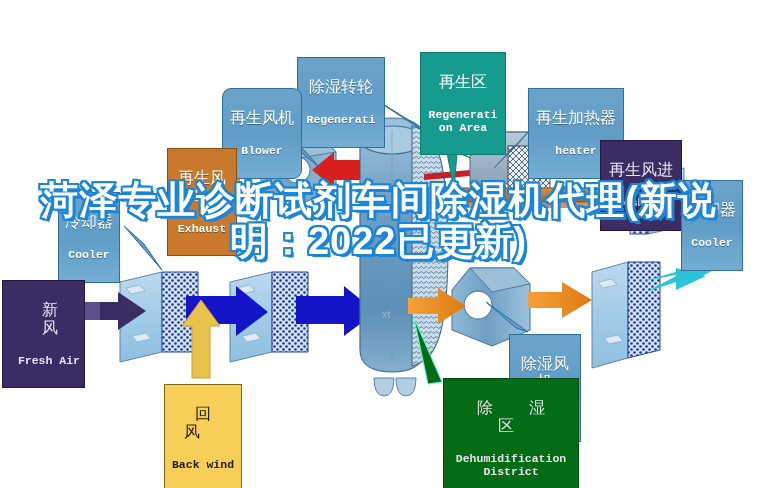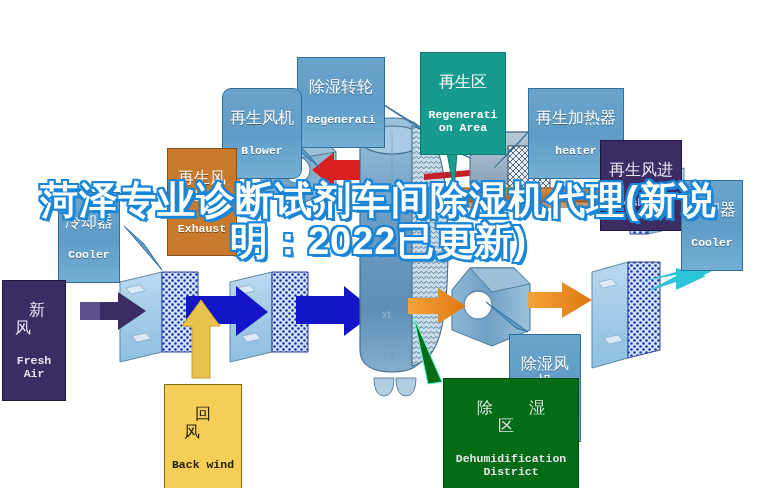--- a/index.html
+++ b/index.html
@@ -329,21 +329,21 @@
   <div class="label-box lb-blue" style="left:681px; top:180px; width:62px;">
     <span class="label-cn">冷却器</span>
     <span class="label-en">Cooler</span>
   </div>
 
   <div class="label-box lb-blue" style="left:58px; top:192px; width:62px;">
     <span class="label-cn">冷却器</span>
     <span class="label-en">Cooler</span>
   </div>
 
-  <div class="label-box lb-purple wide" style="left:2px; top:280px; width:64px;">
+  <div class="label-box lb-purple wide" style="left:2px; top:280px; width:83px;text-align:right;">
     <span class="label-cn">新　风</span>
     <span class="label-en">Fresh Air</span>
   </div>
 
   <div class="label-box lb-yellow" style="left:164px; top:384px; width:78px;">
     <span class="label-cn">回　风</span>
     <span class="label-en">Back wind</span>
   </div>
 
 

